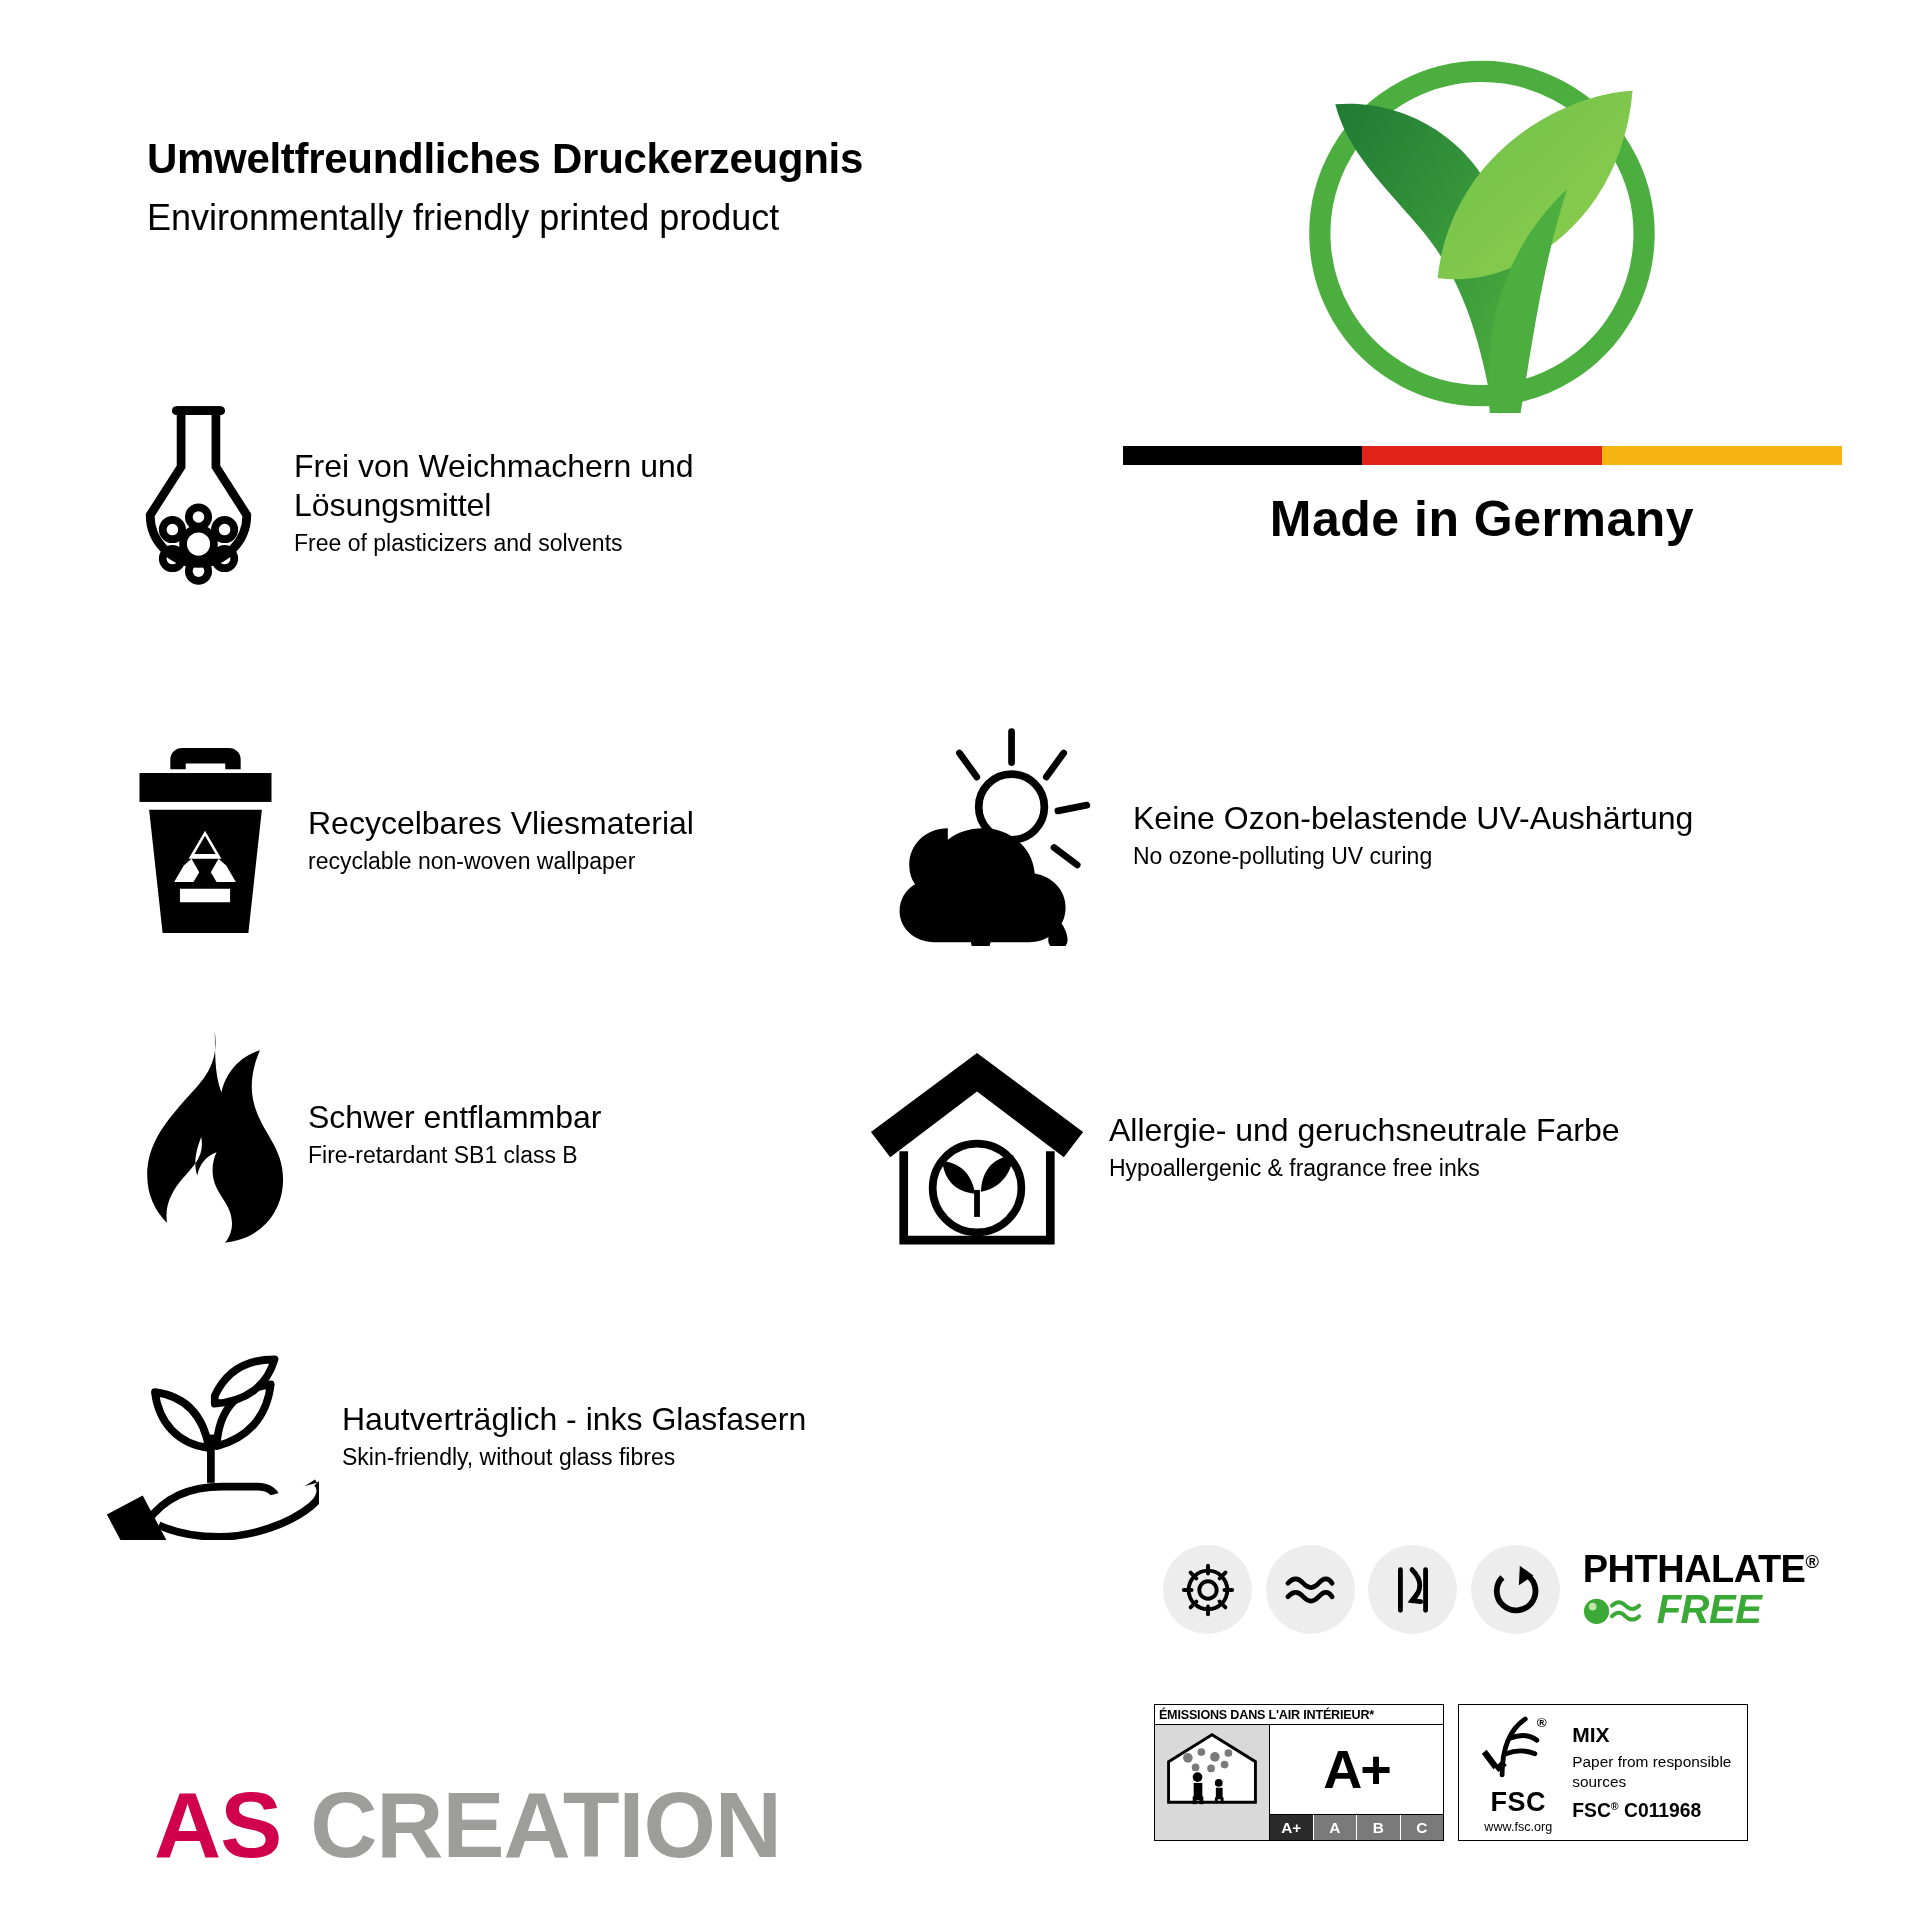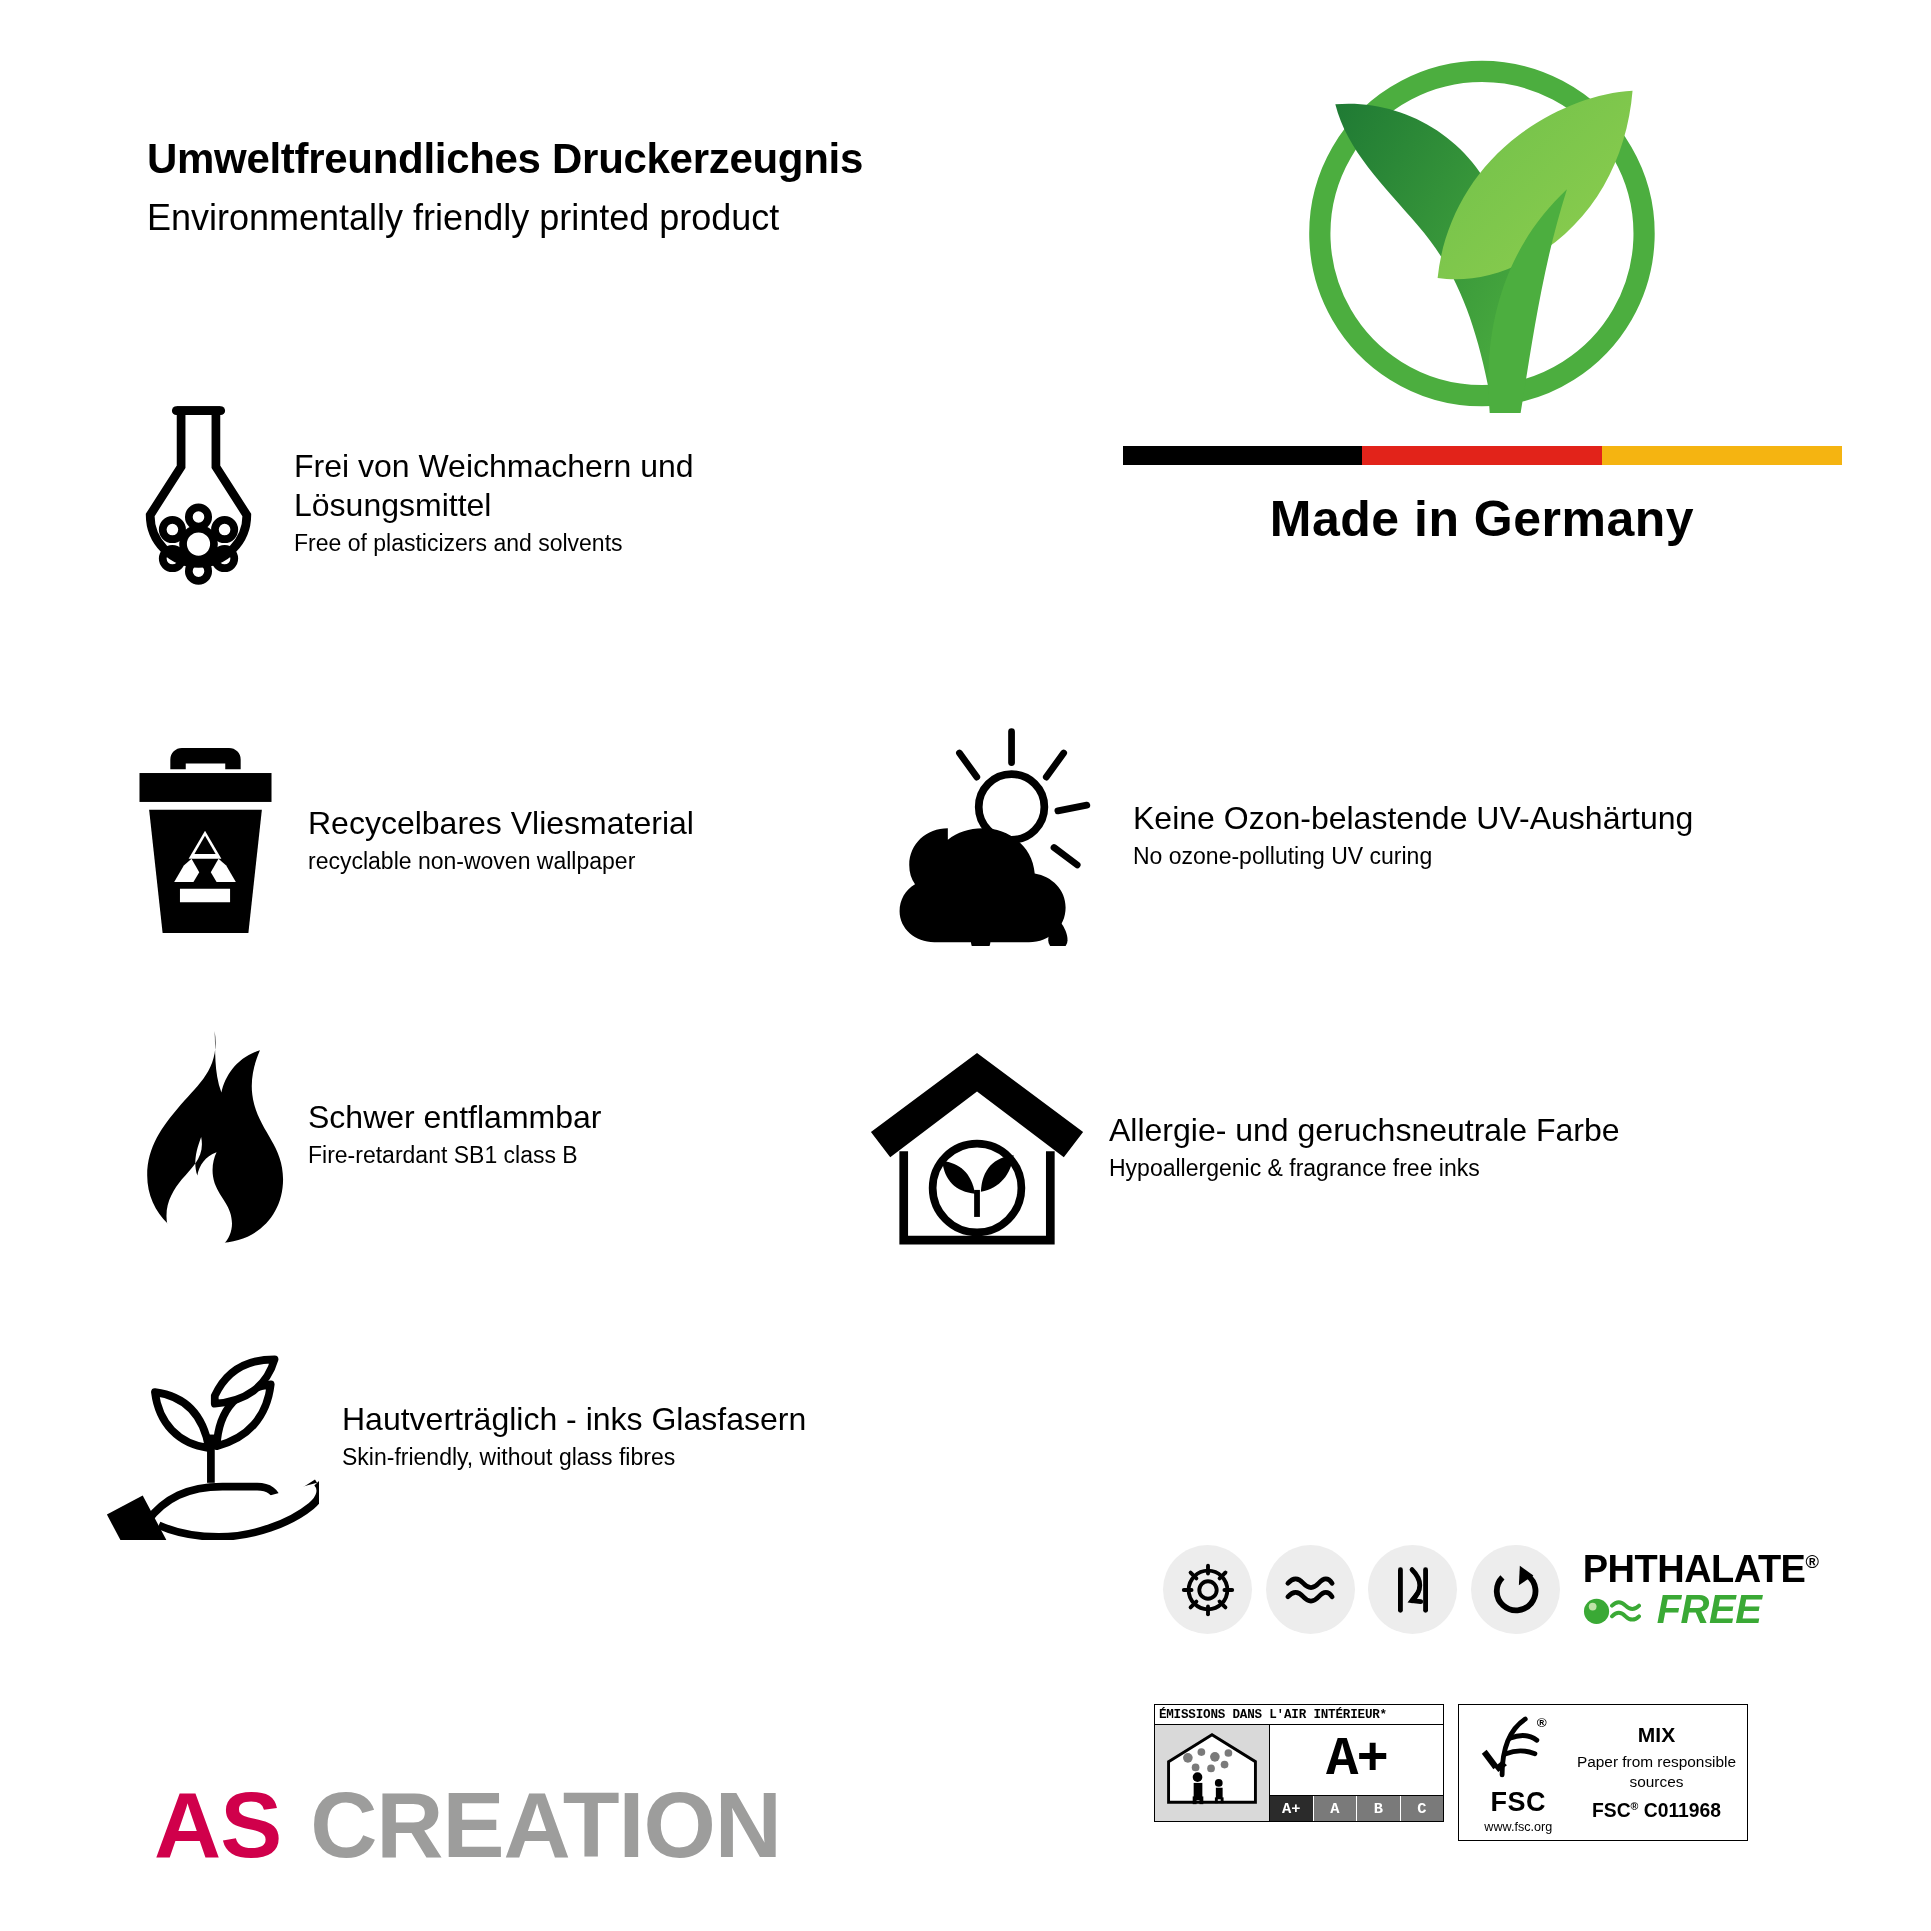--- a/index.html
+++ b/index.html
@@ -174,25 +174,24 @@
   }
   .label-box {
     border: 1.9px solid #000;
     background: #fff;
     box-sizing: border-box;
   }
 
   
   #air-label {
     width: 290px;
-    height: 118px;
+    height: 137px;
     position: relative;
     display: flex;
     flex-direction: column;
-    font-family: Liberation Mono, monospace;
   }
   #air-label .air-title {
     font-size: 12.6px;
     font-weight: bold;
     padding: 2.9px 3.9px 1.9px 3.9px;
     border-bottom: 1.9px solid #000;
     letter-spacing: -0.2px;
     white-space: nowrap;
   }
   #air-label .air-body {
@@ -256,21 +255,21 @@
     font-weight: bold;
     letter-spacing: 0.5px;
     margin-top: 1.9px;
   }
   #fsc-label .fsc-url {
     font-size: 12.6px;
     margin-top: 1.9px;
   }
   #fsc-label .fsc-right {
     flex: 1;
-    text-align: center;
+    text-align: left;
     line-height: 1.25;
   }
   #fsc-label .fsc-mix {
     font-size: 21px;
     font-weight: bold;
   }
   #fsc-label .fsc-desc {
     font-size: 15.4px;
     margin-top: 3.9px;
   }

